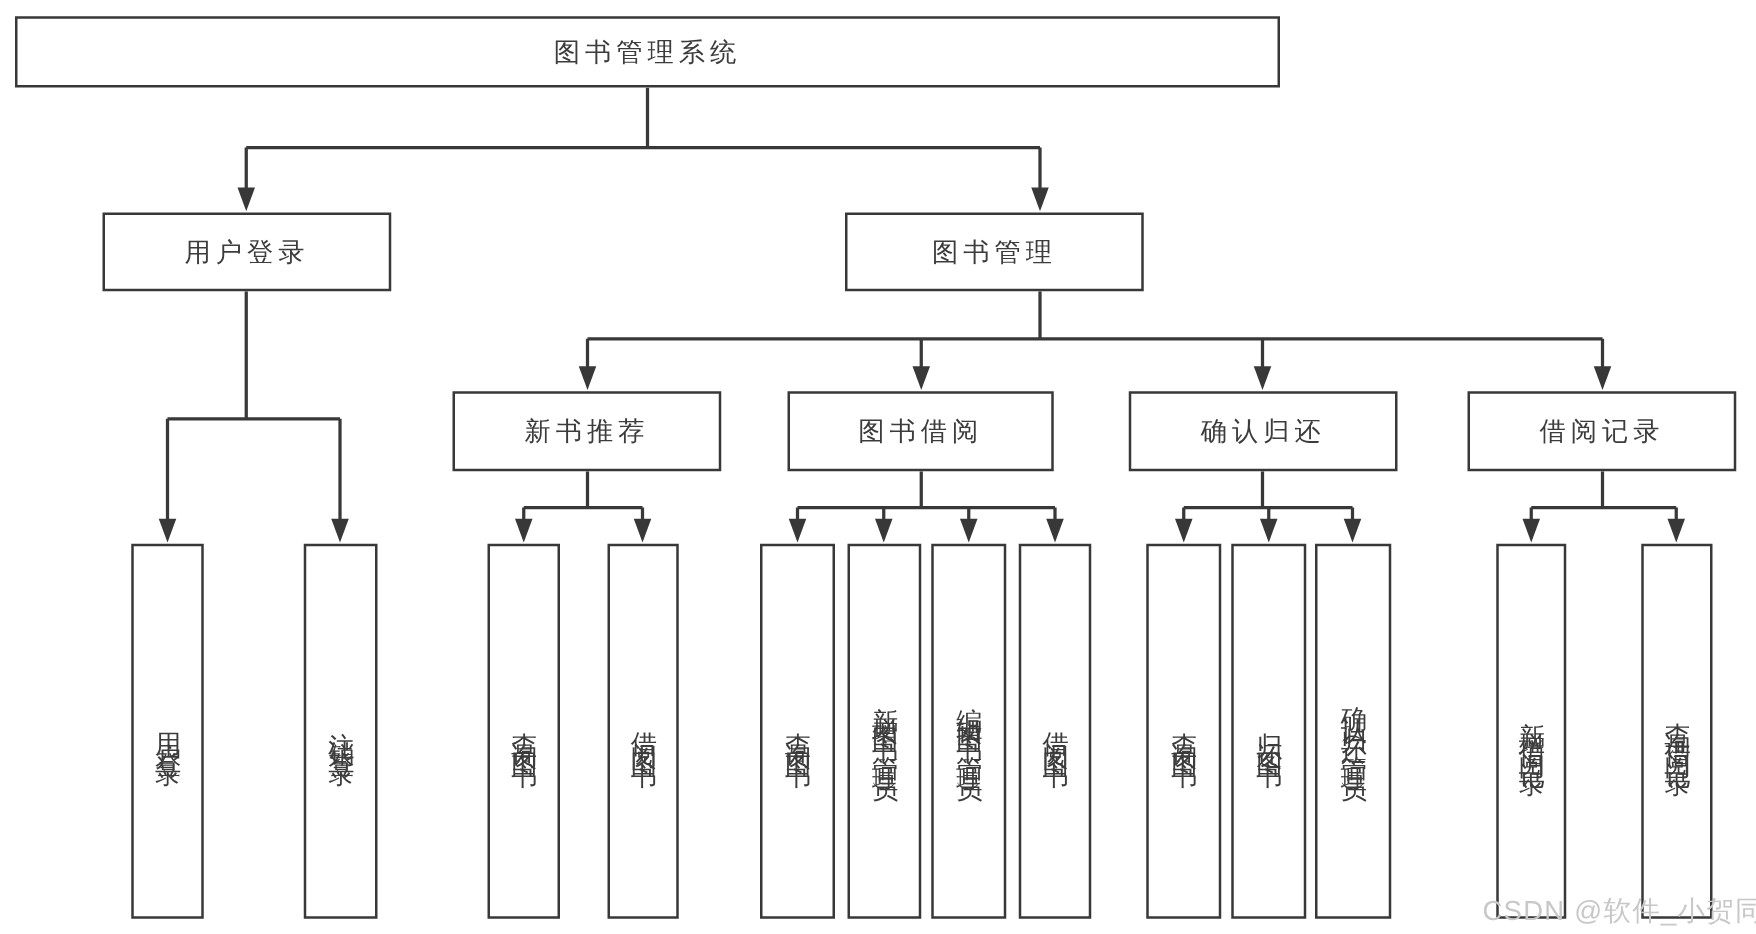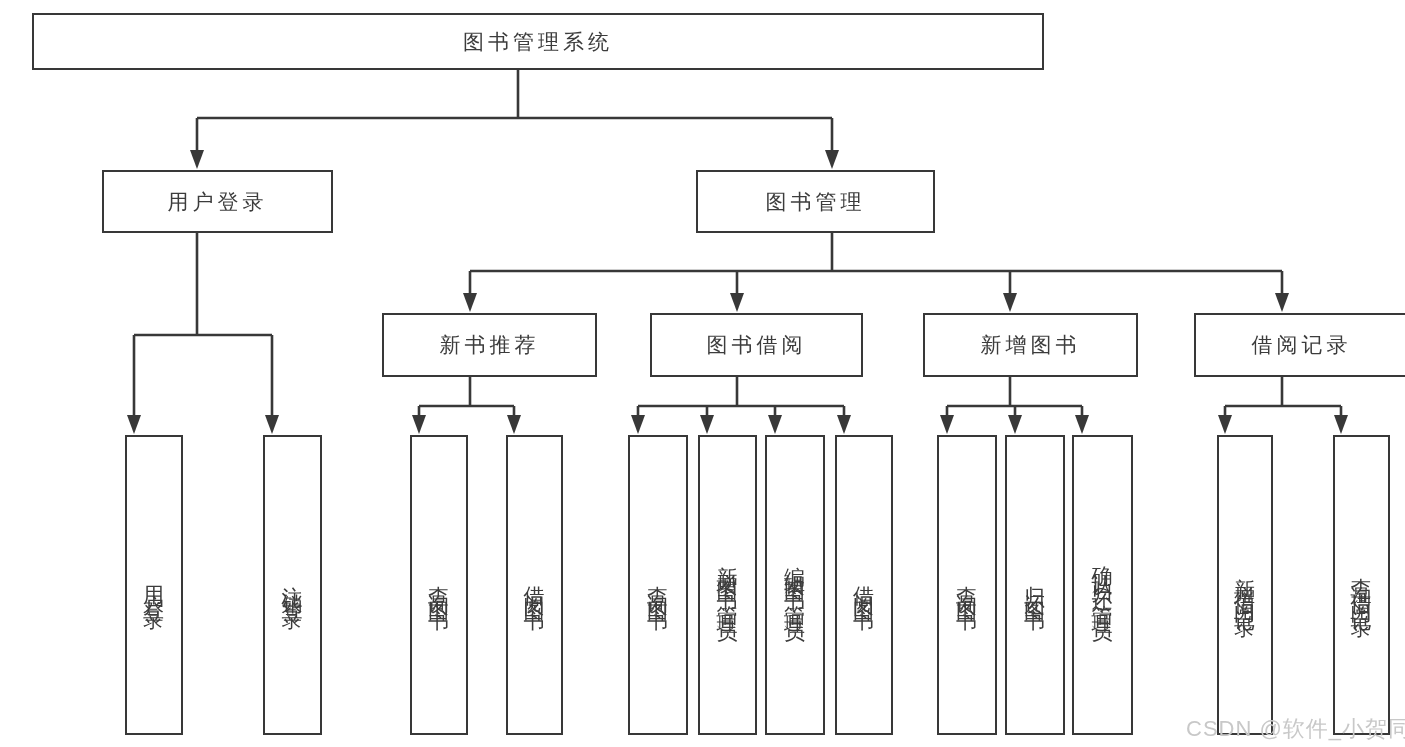--- a/index.html
+++ b/index.html
@@ -28,21 +28,20 @@
   .box {
     position: absolute;
     box-sizing: border-box;
     background: var(--box_fill, #ffffff);
     border: 2px solid var(--box_border, #383838);
     color: var(--text, #3c3c3c);
     display: flex;
     align-items: center;
     justify-content: center;
     text-align: right;
-    margin-left: 20px;
   }
   .box.root {
     left: 12px; top: 13px; width: 1012px; height: 57px;
     font-size: 21px; letter-spacing: 4px;
   }
   .box.h2 { top: 170px; height: 63px; font-size: 21px; letter-spacing: 4px; }
   .box.h3 { top: 313px; height: 64px; font-size: 21px; letter-spacing: 4px; }
   .box.leaf {
     top: 435px; height: 300px;
     writing-mode: vertical-rl;
@@ -108,21 +107,21 @@
     </g>
   </svg>
 
   <div class="box root">图书管理系统</div>
 
   <div class="box h2" style="left:82px;width:231px">用户登录</div>
   <div class="box h2" style="left:676px;width:239px">图书管理</div>
 
   <div class="box h3" style="left:362px;width:215px">新书推荐</div>
   <div class="box h3" style="left:630px;width:213px">图书借阅</div>
-  <div class="box h3" style="left:903px;width:215px">新增图书</div>
+  <div class="box h3" style="left:903px;width:215px">确认归还</div>
   <div class="box h3" style="left:1174px;width:215px">借阅记录</div>
 
   <div class="box leaf" style="left:105px;width:58px">用户登录</div>
   <div class="box leaf" style="left:243px;width:59px">注销登录</div>
 
   <div class="box leaf" style="left:390px;width:58px">查询图书</div>
   <div class="box leaf" style="left:486px;width:57px">借阅图书</div>
 
   <div class="box leaf" style="left:608px;width:60px">查询图书</div>
   <div class="box leaf" style="left:678px;width:59px">新增图书（管理员）</div>

